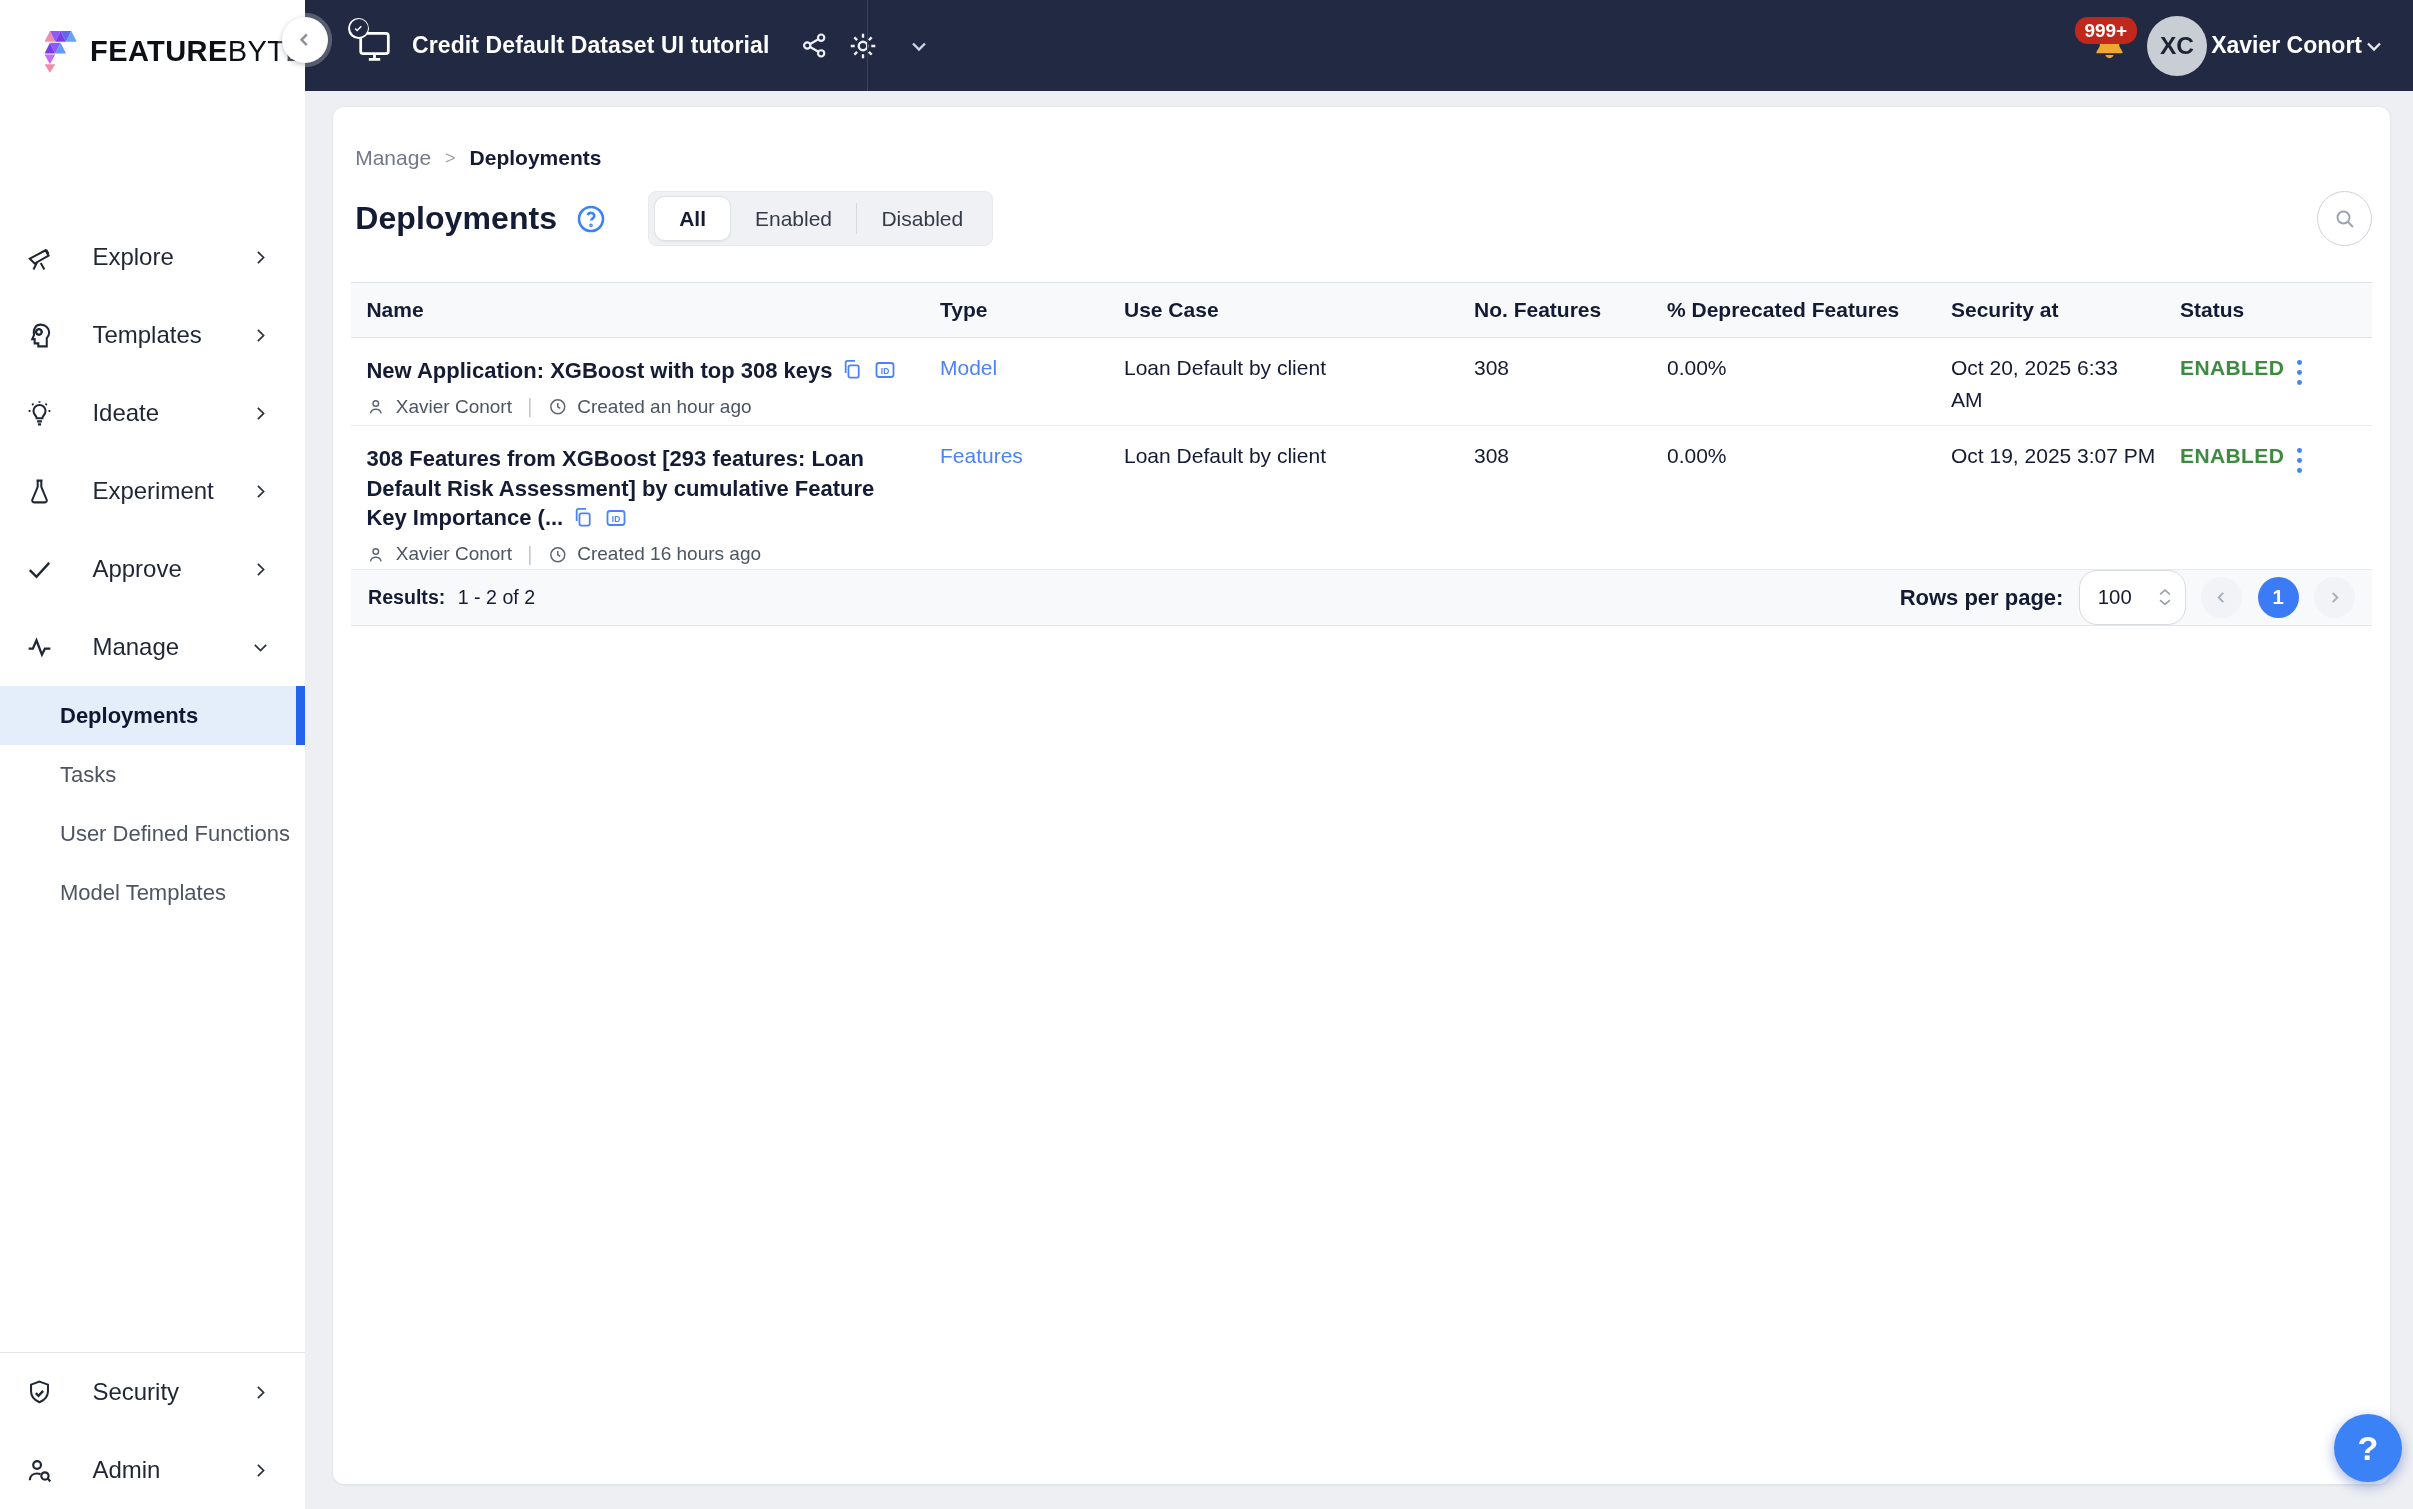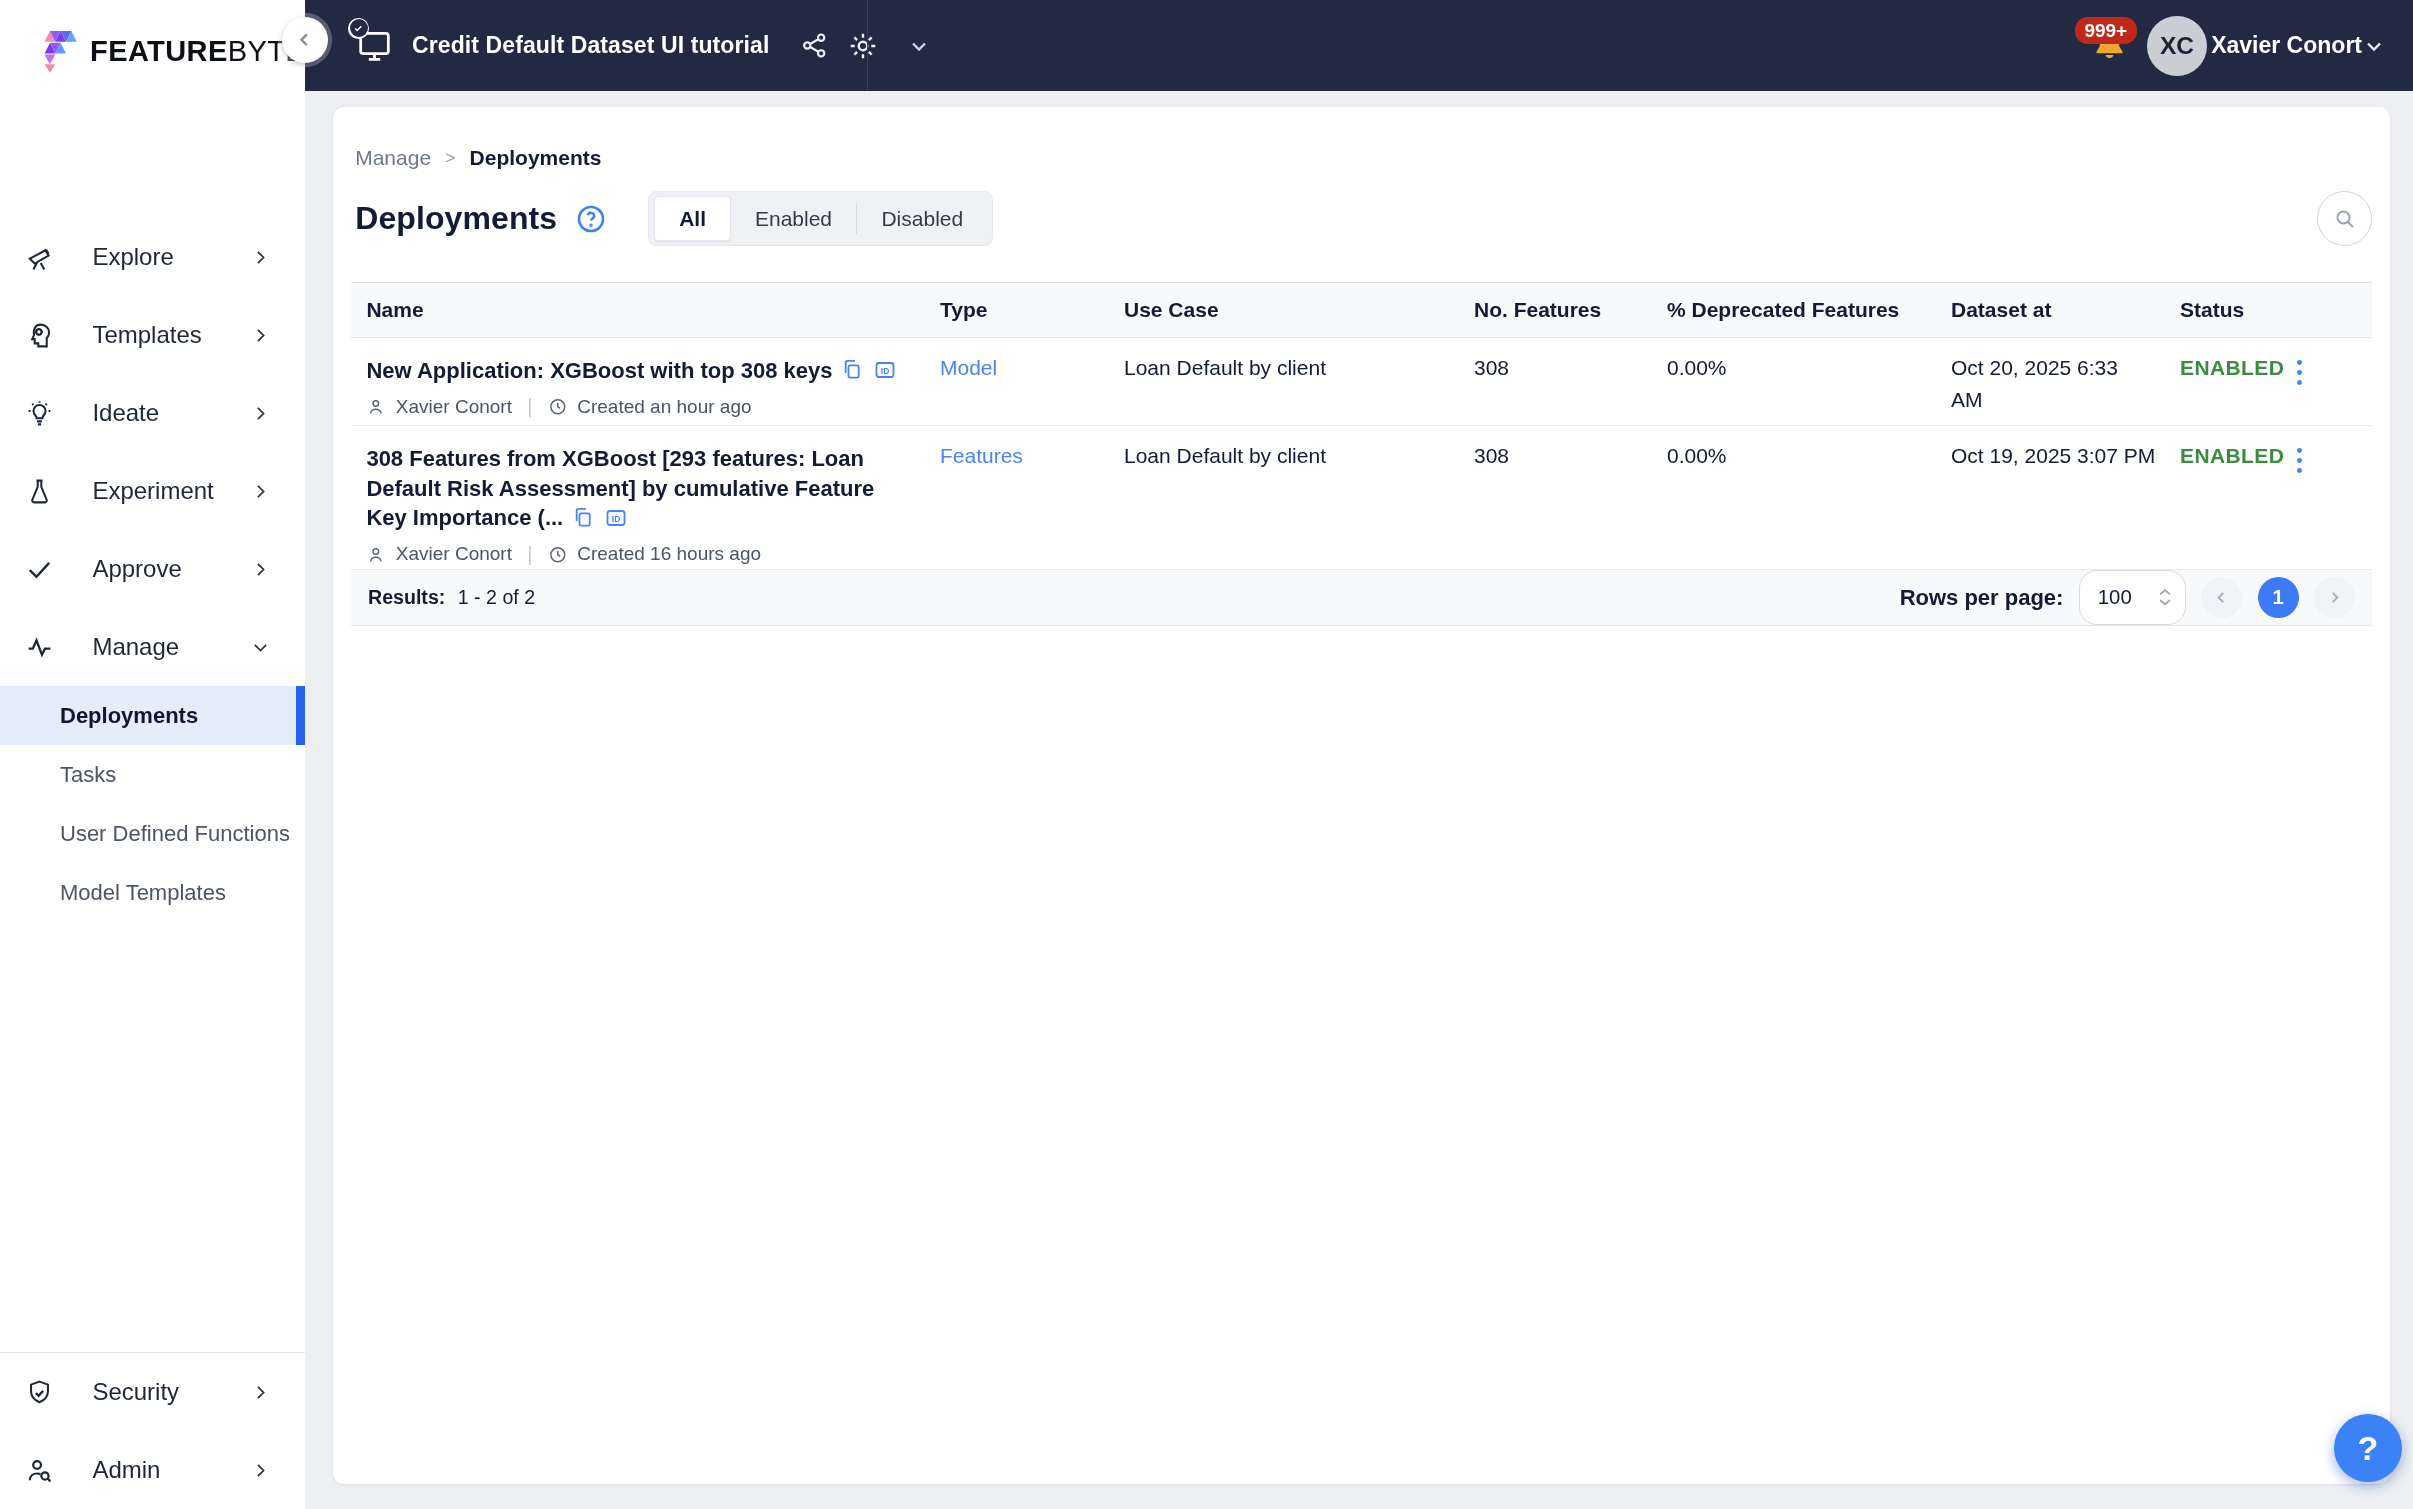--- a/index.html
+++ b/index.html
@@ -57,21 +57,21 @@
   .bc-parent { color:#707889; cursor:pointer; }
   .bc-sep { color:#9aa1ad; font-size:18px; }
   .bc-current { color:#141b34; font-weight:700; }
   #title-row { margin:21px 0 0 4.2px; display:flex; align-items:center; }
   #page-title { font-size:32px; font-weight:800; color:#141b34; letter-spacing:0.1px; }
   #help-q { margin-left:18px; display:flex; cursor:pointer; }
   #tabs { margin-left:41px; background:#f0f1f4; border:0.7px solid #e7e9ed; border-radius:8.4px;
     display:flex; align-items:center; padding:4.9px; height:55px; }
   .tab { font-size:21px; color:#333b49; padding:0 24px; height:45px; display:flex; align-items:center;
     cursor:pointer; position:relative; }
-  .tab.active { background:#fff; border:0.7px solid #e0e4e9; border-radius:4px; color:#141b34;
+  .tab.active { background:#fff; border:0.7px solid #e0e4e9; border-radius:11px; color:#141b34;
     font-weight:600; box-shadow:0 0.7px 1.4px rgba(16,24,40,.06); }
   .tab-div { width:1.4px; height:31px; background:#d7dbe1; }
   #search-btn { margin-left:auto; width:55px; height:55px; border-radius:50%; border:1.4px solid #ccd2de;
     display:flex; align-items:center; justify-content:center; cursor:pointer; background:#fff; }
 
   
   #table { margin-top:36px; }
   .trow { display:grid; grid-template-columns:589px 184px 350px 193px 284px 229px 1fr; }
   #thead { background:#f8f9fb; border-top:0.7px solid #dfe3e8; border-bottom:0.7px solid #dfe3e8;
     height:56px; align-items:center; }
@@ -352,21 +352,21 @@
     </div>
   </div>
 
   <div id="table">
     <div class="trow" id="thead">
       <div class="th c-first">Name</div>
       <div class="th">Type</div>
       <div class="th">Use Case</div>
       <div class="th">No. Features</div>
       <div class="th">% Deprecated Features</div>
-      <div class="th">Dataset at</div>
+      <div class="th">Security at</div>
       <div class="th">Status</div>
     </div>
 
     <div class="trow drow" id="row0">
       <div class="cell c-first name-cell">
         <span class="row-title">New Application: XGBoost with top 308 keys</span><span class="inline-icons">
             <span class="blue-ic">
               <svg width="22.4" height="22.4" viewBox="0 0 24 24" fill="none" stroke="#4c82f7" stroke-width="1.9">
                 <rect x="8" y="8" width="11" height="13" rx="2"></rect>
                 <path d="M5 16V5a2 2 0 0 1 2-2h8"></path>

